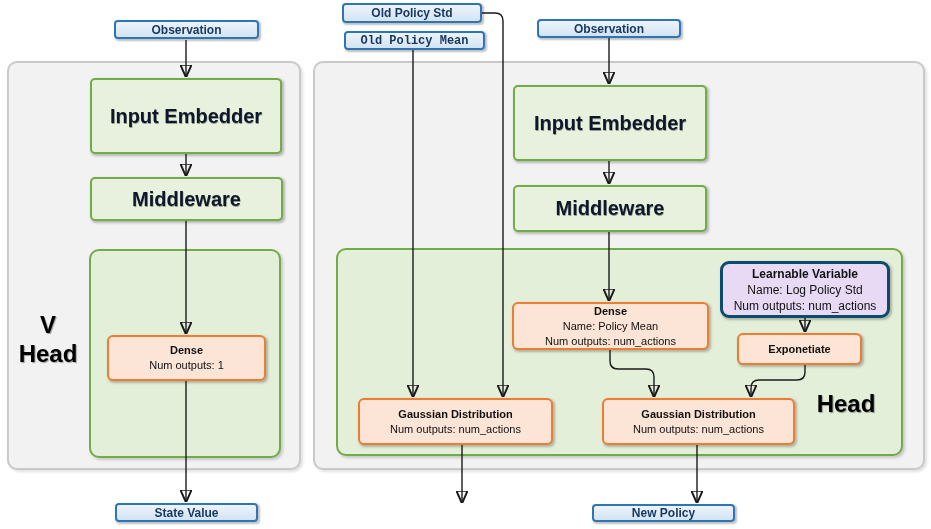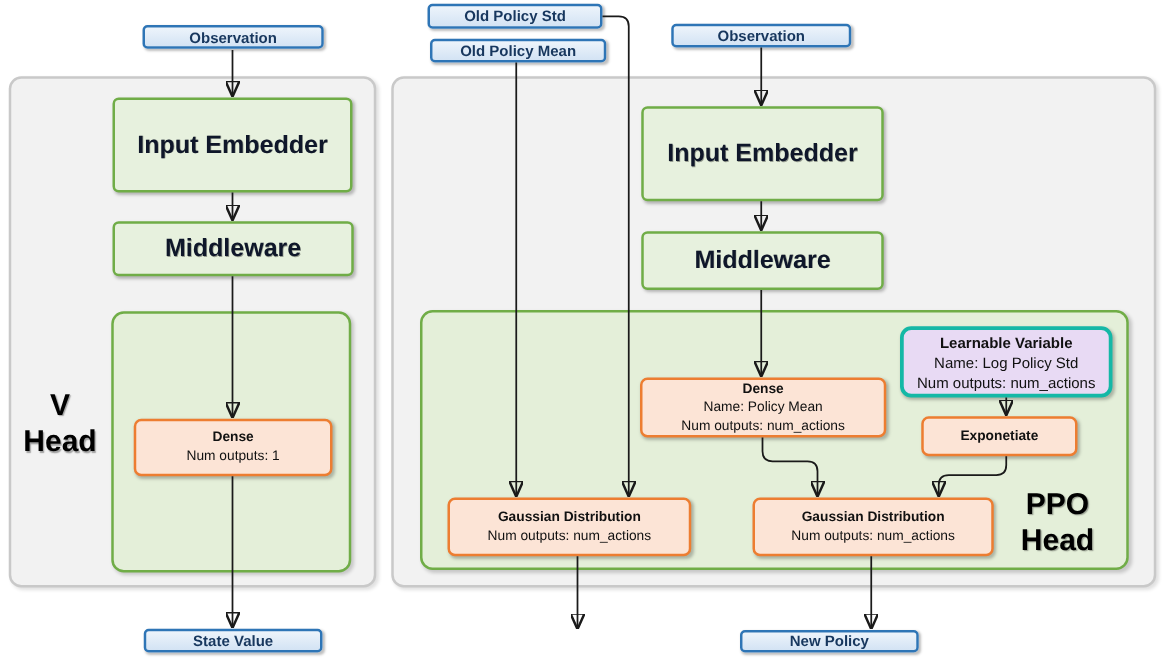--- a/index.html
+++ b/index.html
@@ -30,21 +30,21 @@
     color:#0f172a;font-weight:bold;font-size:20px;
     box-shadow:1.5px 1.5px 2.5px rgba(0,0,0,0.25);
     text-shadow:0.5px 0.5px 0.5px rgba(0,0,0,0.35);
   }
   .node-orange{
     background:#fce4d6;border:2.5px solid #ed7d31;border-radius:6px;
     color:#111;font-size:11px;line-height:15px;
     box-shadow:1.5px 1.5px 2.5px rgba(0,0,0,0.25);
   }
   .node-purple{
-    background:#e8daf4;border:3px solid #14b8a6;border-radius:9px;
+    background:#e8daf4;border:3px solid #0c4a6e;border-radius:9px;
     color:#111;font-size:12px;line-height:16px;
     box-shadow:1.5px 1.5px 2.5px rgba(0,0,0,0.25);
   }
   .node-title{font-weight:bold;}
   .big-label{
     position:absolute;text-align:center;color:#000;font-weight:bold;font-size:24px;line-height:29px;
     text-shadow:1px 1px 1px rgba(0,0,0,0.35);
   }
   #arrows{position:absolute;left:0;top:0;pointer-events:none;}
   #arrows path{fill:none;stroke:#1a1a1a;stroke-width:1.4;}
@@ -85,21 +85,21 @@
   </div>
 
   <div class="panel" style="left:313px;top:61px;width:612px;height:409px;"></div>
 
   <div class="container-green" style="left:336px;top:248px;width:567px;height:208px;"></div>
 
   <div class="node node-blue" style="left:342px;top:3px;width:140px;height:20px;">
     <span>Old Policy Std</span>
   </div>
 
-  <div class="node node-blue" style="left:344px;top:31px;width:141px;height:19px;">
+  <div class="node node-blue" style="left:344px;top:31px;width:141px;height:19px;font-family:Liberation Mono, monospace;">
     <span>Old Policy Mean</span>
   </div>
 
   <div class="node node-blue" style="left:537px;top:19px;width:144px;height:19px;">
     <span>Observation</span>
   </div>
 
   <div class="node node-green" style="left:513px;top:85px;width:194px;height:76px;">
     <span>Input Embedder</span>
   </div>
@@ -128,21 +128,20 @@
     <span class="node-title">Gaussian Distribution</span>
     <span>Num outputs: num_actions</span>
   </div>
 
   <div class="node node-orange" style="left:602px;top:398px;width:193px;height:47px;">
     <span class="node-title">Gaussian Distribution</span>
     <span>Num outputs: num_actions</span>
   </div>
 
   <div class="big-label" style="left:801px;top:389px;width:90px;">
-    <div>PPO</div>
     <div>Head</div>
   </div>
 
 
   <div class="node node-blue" style="left:592px;top:504px;width:143px;height:18px;">
     <span>New Policy</span>
   </div>
 
   <svg id="arrows" width="931" height="529" viewBox="0 0 931 529">
     <defs>

